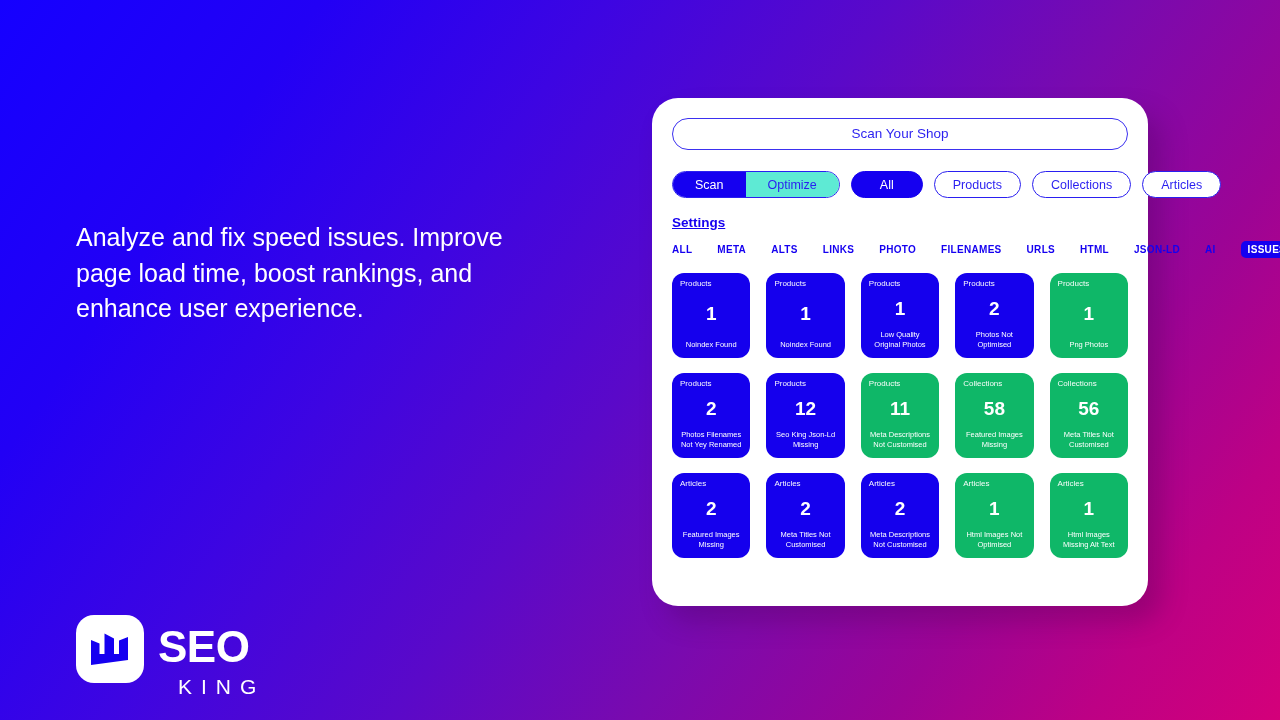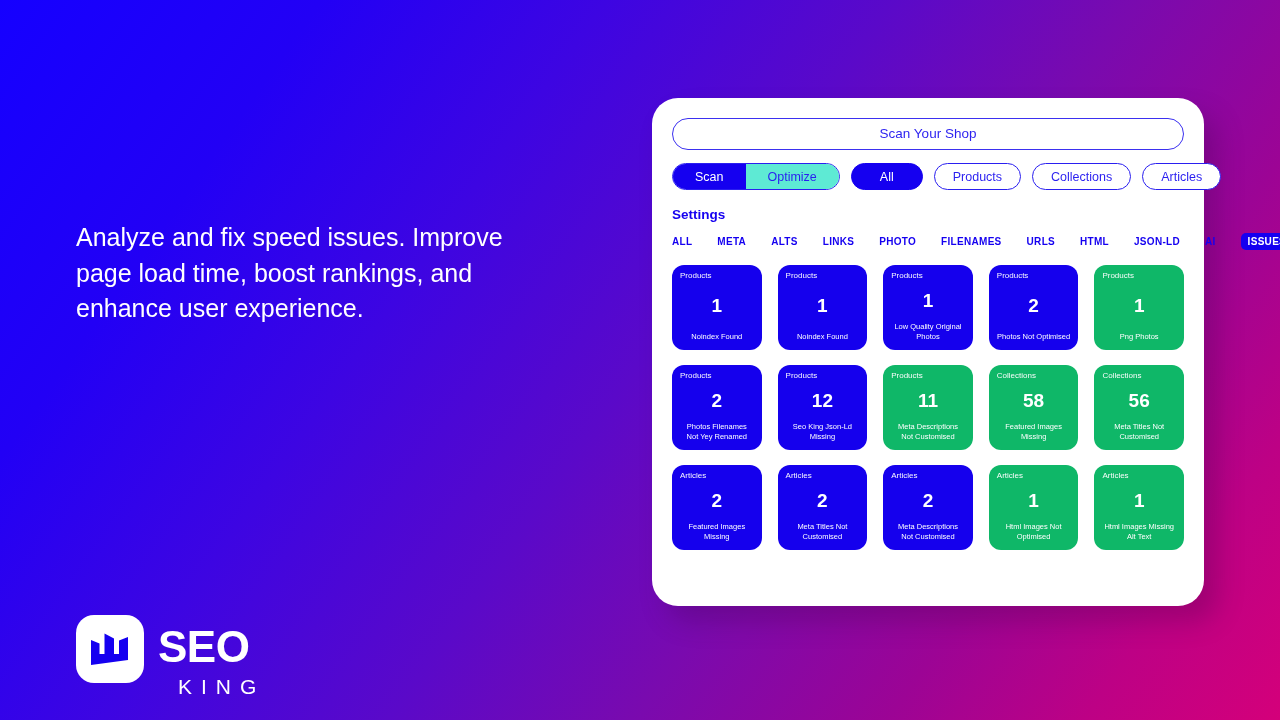--- a/index.html
+++ b/index.html
@@ -95,21 +95,21 @@
     letter-spacing: 9px;
     margin-top: 7px;
     margin-left: 20px;
   }
 
   
   .app-panel {
     position: absolute;
     left: 652px;
     top: 98px;
-    width: 552px;
+    width: 496px;
     height: 508px;
     background: #ffffff;
     border-radius: 26px;
     box-shadow: 14px 16px 26px rgba(60, 0, 70, 0.26);
     padding: 20px 20px 0 20px;
   }
 
   
   .scan-shop-btn {
     display: block;
@@ -124,21 +124,21 @@
     font-size: 13.5px;
     font-family: "Liberation Sans", sans-serif;
     font-weight: 400;
     cursor: pointer;
   }
 
   
   .controls-row {
     display: flex;
     align-items: center;
-    margin-top: 13px;
+    margin-top: 21px;
     gap: 11px;
   }
 
   .segmented {
     display: flex;
     border: 1.4px solid #2a1ff0;
     border-radius: 15px;
     overflow: hidden;
     height: 27px;
     flex: none;
@@ -181,20 +181,21 @@
   }
 
   .pill-all { padding: 0 28px; }
 
   
   .settings-title {
     margin-top: 17px;
     font-size: 13.5px;
     font-weight: 700;
     color: #1500f0;
+    text-decoration: underline;
   }
 
   .filter-tabs {
     display: flex;
     align-items: center;
     margin-top: 11px;
     gap: 0;
   }
 
   .filter-tab {

